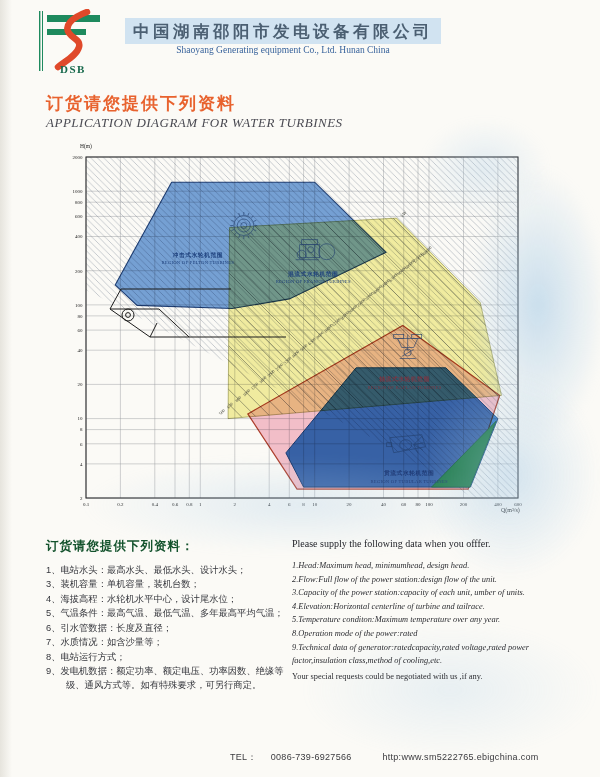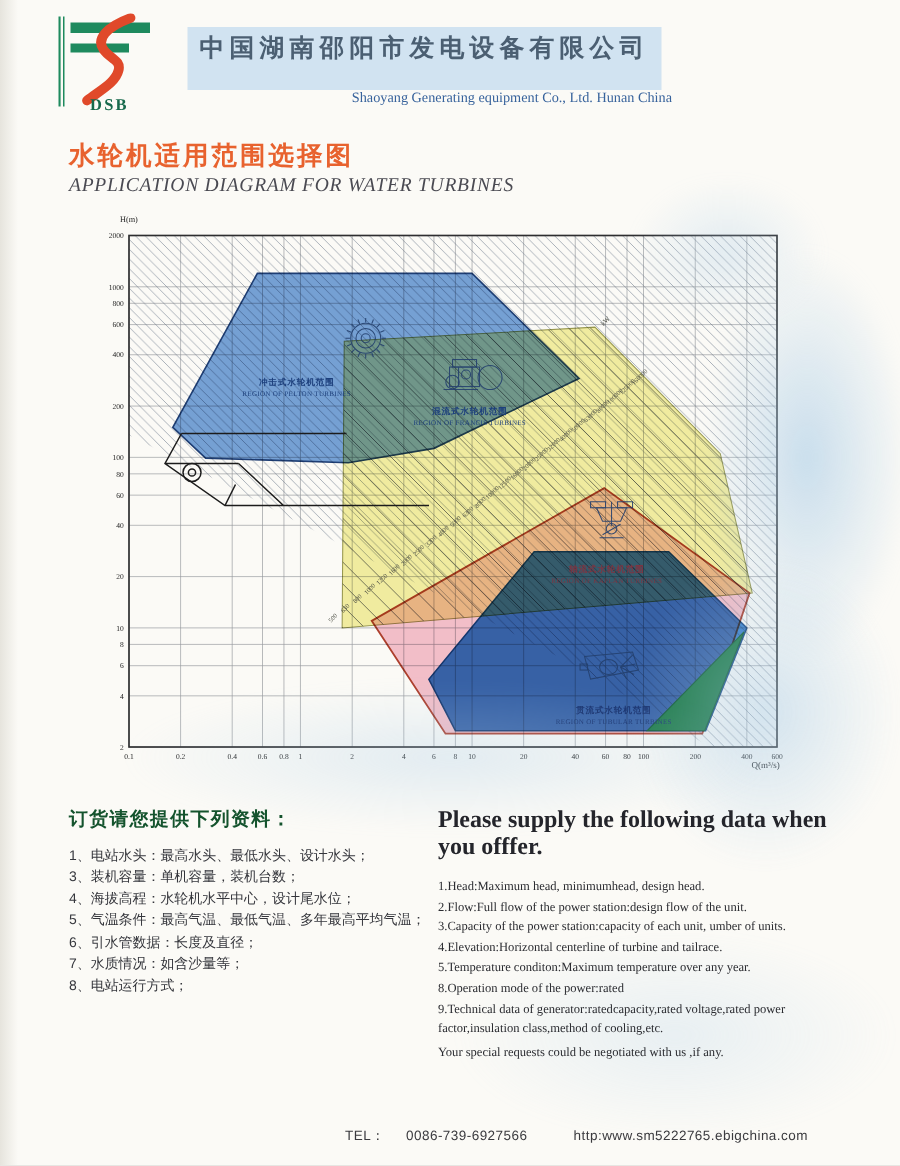--- a/index.html
+++ b/index.html
@@ -6,34 +6,34 @@
   .page{position:relative;width:600px;height:777px;background:#fbfaf6;overflow:hidden;
         font-family:"Liberation Sans",sans-serif;}
   .page::before{content:"";position:absolute;left:0;top:0;bottom:0;width:12px;
         background:linear-gradient(90deg,#e6e4dd,rgba(230,228,221,0));pointer-events:none;}
   .smudge{position:absolute;background:radial-gradient(ellipse at center,rgba(168,203,230,.60),rgba(168,203,230,0) 70%);
         filter:blur(5px);pointer-events:none;}
   
   .logo{position:absolute;left:36px;top:9px;width:78px;height:68px;}
   .company{position:absolute;left:118px;top:18px;width:330px;text-align:center;}
   .company-cn{display:inline-block;background:rgba(201,222,240,.85);color:#4b5f72;
-        font-size:16.5px;font-weight:bold;letter-spacing:3.5px;padding:3px 8px 17px 8px;white-space:nowrap;font-family:Liberation Mono, monospace;}
-  .company-en{color:#38639c;font-size:9.5px;font-family:"Liberation Serif",serif;margin-top:1px;text-align:right;}
+        font-size:16.5px;font-weight:bold;letter-spacing:3.5px;padding:3px 8px 1px 8px;white-space:nowrap;font-family:Liberation Mono, monospace;}
+  .company-en{color:#38639c;font-size:9.5px;font-family:"Liberation Serif",serif;margin-top:1px;}
   
   .title-cn{position:absolute;left:46px;top:92px;color:#e8622e;font-size:17px;font-weight:bold;letter-spacing:2px;}
   .title-en{position:absolute;left:46px;top:115px;color:#4a4a52;font-size:13px;font-family:"Liberation Serif",serif;letter-spacing:.5px;font-style:italic;}
   
   #chart{position:absolute;left:58px;top:138px;}
   
   .cn-list{position:absolute;left:46px;top:538px;width:246px;color:#35363c;}
   .cn-title{font-size:12.5px;font-weight:bold;letter-spacing:1px;color:#14532d;margin-bottom:9px;}
   .cn-item{font-size:9.3px;line-height:1.45;padding-left:20px;text-indent:-20px;margin-bottom:1px;}
   .en-list{position:absolute;left:292px;top:538px;width:286px;color:#2b2c31;font-family:"Liberation Serif",serif;}
-  .en-title{font-size:16px;margin-bottom:10px;color:#24252b;font-weight:bold;}
-  .en-item{font-size:8.4px;line-height:1.62;}
+  .en-title{font-size:10px;margin-bottom:10px;color:#24252b;}
+  .en-item{font-size:8.4px;line-height:1.62;font-style:italic;}
   .en-note{font-size:8.4px;line-height:1.62;margin-top:2px;}
   
   .footer{position:absolute;left:230px;top:751px;font-size:9px;color:#3a3a3e;letter-spacing:.3px;}
   .footer span{margin-right:14px;}
   text{font-family:"Liberation Serif",serif;}
 </style>
 </head>
 <body>
 
 <div class="page">
@@ -45,21 +45,21 @@
     <polygon points="11,20 50,20 50,26 11,26" fill="#1e8a5e"></polygon>
     <path d="M51,3 C35,9 28,17 33,24 C37,30 45,31 43,38 C41,46 31,51 22,58" stroke="#e0492a" stroke-width="6.5" fill="none" stroke-linecap="round"></path>
     <text x="24" y="64" font-size="11" font-weight="bold" fill="#17694c" letter-spacing="1.5" font-family="Liberation Sans, sans-serif">DSB</text>
   </svg>
 
   <div class="company">
     <div class="company-cn">中国湖南邵阳市发电设备有限公司</div>
     <div class="company-en">Shaoyang Generating equipment Co., Ltd. Hunan China</div>
   </div>
 
-  <div class="title-cn">水轮机适用范围选择图</div>
+  <div class="title-cn">订货请您提供下列资料</div>
   <div class="title-en">APPLICATION DIAGRAM FOR WATER TURBINES</div>
 
   <svg id="chart" width="470" height="378" viewBox="0 0 470 378">
       <defs>
         <pattern id="hatch" width="6.5" height="6.5" patternUnits="userSpaceOnUse">
           <path d="M-1,-1 L8,8" stroke="#9aa3ad" stroke-width="0.55" fill="none"></path>
         </pattern>
         <clipPath id="fclip">
           <polygon points="171.5,89.5 338.6,80.1 422.2,164.5 443.5,257.4 170.1,280.6"></polygon>
         </clipPath>
@@ -280,20 +280,21 @@
   <div class="cn-list">
     <div class="cn-title">订货请您提供下列资料：</div>
     <div id="cn-items">
         <div class="cn-item">1、电站水头：最高水头、最低水头、设计水头；</div>
         <div class="cn-item">3、装机容量：单机容量，装机台数；</div>
         <div class="cn-item">4、海拔高程：水轮机水平中心，设计尾水位；</div>
         <div class="cn-item">5、气温条件：最高气温、最低气温、多年最高平均气温；</div>
         <div class="cn-item">6、引水管数据：长度及直径；</div>
         <div class="cn-item">7、水质情况：如含沙量等；</div>
         <div class="cn-item">8、电站运行方式；</div>
+        <div class="cn-item">9、发电机数据：额定功率、额定电压、功率因数、绝缘等级、通风方式等。如有特殊要求，可另行商定。</div>
       </div>
   </div>
 
   <div class="en-list">
     <div class="en-title">Please supply the following data when you offfer.</div>
     <div id="en-items">
         <div class="en-item">1.Head:Maximum head, minimumhead, design head.</div>
         <div class="en-item">2.Flow:Full flow of the power station:design flow of the unit.</div>
         <div class="en-item">3.Capacity of the power station:capacity of each unit, umber of units.</div>
         <div class="en-item">4.Elevation:Horizontal centerline of turbine and tailrace.</div>

